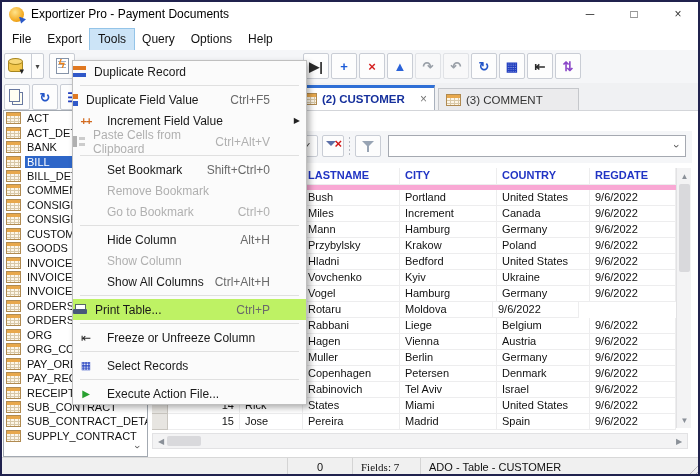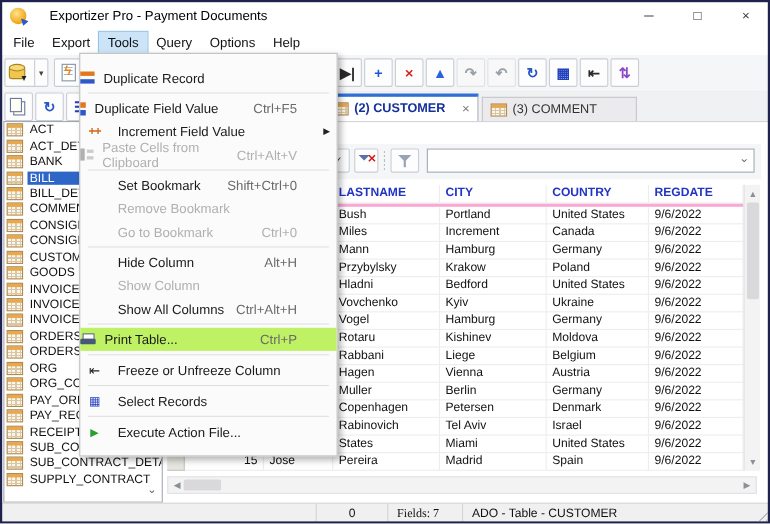--- a/index.html
+++ b/index.html
@@ -6,21 +6,21 @@
   .window{position:relative;width:700px;height:476px;background:#fff;
     font-family:"Liberation Sans",sans-serif;font-size:12px;color:#111;overflow:hidden;}
   .window::after{content:"";position:absolute;inset:0;border:2px solid #20224e;pointer-events:none;z-index:99;}
 
   
   .titlebar{position:absolute;left:0;top:0;right:0;height:28px;background:#fff;display:flex;align-items:center;}
   .app-icon{width:15px;height:15px;margin-left:9px;border-radius:50%;
     background:radial-gradient(circle at 40% 35%,#ffe38a,#f3a81e 65%,#c07a10);position:relative;flex:0 0 auto;}
   .app-icon::after{content:"";position:absolute;right:-2px;bottom:-2px;width:7px;height:7px;background:#2b59c8;
     clip-path:polygon(0 0,100% 40%,30% 100%);}
-  .title-text{margin-left:21px;font-size:12px;color:#000;}
+  .title-text{margin-left:7px;font-size:12px;color:#000;}
   .win-controls{margin-left:auto;display:flex;height:28px;}
   .win-btn{width:44px;height:28px;display:flex;align-items:center;justify-content:center;color:#333;font-size:12px;}
 
   
   .menubar{position:absolute;left:0;top:28px;right:0;height:22px;background:#fff;display:flex;align-items:stretch;padding-left:4px;}
   .mb-item{padding:3px 8px 0 8px;height:19px;margin-top:1px;}
   .mb-item.active{background:#cce4f7;outline:1px solid #94c4e8;}
 
   
   .toolbar1{position:absolute;left:0;top:50px;right:0;height:33px;background:#f5f6f8;border-bottom:1px solid #e3e5e9;}
@@ -85,21 +85,21 @@
   .funnel-icon::before{content:"";position:absolute;left:0;top:0;width:0;height:0;
     border-left:6px solid transparent;border-right:6px solid transparent;border-top:6px solid #98a4b4;}
   .funnel-icon::after{content:"";position:absolute;left:5px;top:5px;width:2px;height:6px;background:#98a4b4;}
   .filter-combo{position:absolute;left:236px;top:4px;width:298px;height:22px;background:#fff;border:1px solid #a5a9b1;
     box-sizing:border-box;display:flex;align-items:center;}
   .combo-text{flex:1;padding-left:5px;font-size:11px;}
   .combo-arrow{width:16px;color:#555;font-size:11px;transform:rotate(90deg);text-align:center;}
 
   
   .grid{position:absolute;left:152px;top:168px;}
-  .g-head{display:flex;height:17px;background:#fff;border-bottom:3px solid #f9a8d4;}
+  .g-head{display:flex;height:17px;background:#fff;border-bottom:5px solid #f9a8d4;}
   .g-head .cell{color:#2134c4;font-weight:bold;}
   .g-row{display:flex;height:16px;}
   .cell{box-sizing:border-box;padding:1px 5px 0 5px;font-size:11px;white-space:nowrap;overflow:hidden;
     border-right:1px solid #ededee;border-bottom:1px solid #ededee;}
   .c0{width:16px;background:#e7e5e1;border-right:1px solid #c9c6c0;border-bottom:1px solid #c9c6c0;padding:0;}
   .c1{width:72px;text-align:right;}
   .c2{width:63px;}
   .c3{width:97px;}
   .c4{width:97px;}
   .c5{width:93px;}
@@ -119,22 +119,22 @@
   .sp{position:absolute;top:0;height:18px;display:flex;align-items:center;box-sizing:border-box;border-left:1px solid #d4d4d4;padding:0 8px;}
   .sp0{left:0;width:287px;border-left:none;}
   .sp1{left:287px;width:65px;justify-content:center;}
   .sp2{left:352px;width:68px;font-family:Liberation Serif, serif;}
   .sp3{left:420px;width:260px;}
   .resize-grip{position:absolute;right:2px;bottom:2px;width:12px;height:12px;
     background:repeating-linear-gradient(135deg,transparent 0 3px,#bcbcbc 3px 4px);
     clip-path:polygon(100% 0,100% 100%,0 100%);}
 
   
-  .menu-popup{position:absolute;left:72px;top:48px;width:235px;background:#fbfbfb;border:1px solid #bfbfbf;
-    box-shadow:3px 3px 6px rgba(0,0,0,.3);z-index:90;padding:11px 0;box-sizing:border-box;}
+  .menu-popup{position:absolute;left:72px;top:60px;width:235px;background:#fbfbfb;border:1px solid #bfbfbf;
+    box-shadow:3px 3px 6px rgba(0,0,0,.3);z-index:90;padding:0 0;box-sizing:border-box;}
   .m-item{position:relative;display:flex;align-items:center;height:21px;padding-right:10px;}
   .m-item.highlighted{background:#bef264;}
   .m-icon{width:26px;display:flex;align-items:center;justify-content:center;flex:0 0 auto;}
   .m-label{padding-left:8px;font-size:12px;color:#1a1a1a;}
   .m-shortcut{margin-left:auto;margin-right:26px;font-size:12px;color:#6a6a6a;}
   .m-item.disabled .m-label,.m-item.disabled .m-shortcut{color:#b0b0b0;}
   .m-arrow{position:absolute;right:6px;font-size:8px;color:#222;}
   .m-sep{border-top:1px solid #e0e0e0;margin:3px 7px;}
   
   .duplicate-record-icon{width:13px;height:11px;background:
@@ -436,21 +436,20 @@
           <div class="cell c3">Vogel</div>
           <div class="cell c4">Hamburg</div>
           <div class="cell c5">Germany</div>
           <div class="cell c6">9/6/2022</div>
         </div>
         <div class="g-row">
           <div class="cell c0"></div>
           <div class="cell c1">8</div>
           <div class="cell c2"></div>
           <div class="cell c3">Rotaru</div>
-          <div class="cell c4">Kishinev</div>
           <div class="cell c5">Moldova</div>
           <div class="cell c6">9/6/2022</div>
         </div>
         <div class="g-row">
           <div class="cell c0"></div>
           <div class="cell c1">9</div>
           <div class="cell c2"></div>
           <div class="cell c3">Rabbani</div>
           <div class="cell c4">Liege</div>
           <div class="cell c5">Belgium</div>

